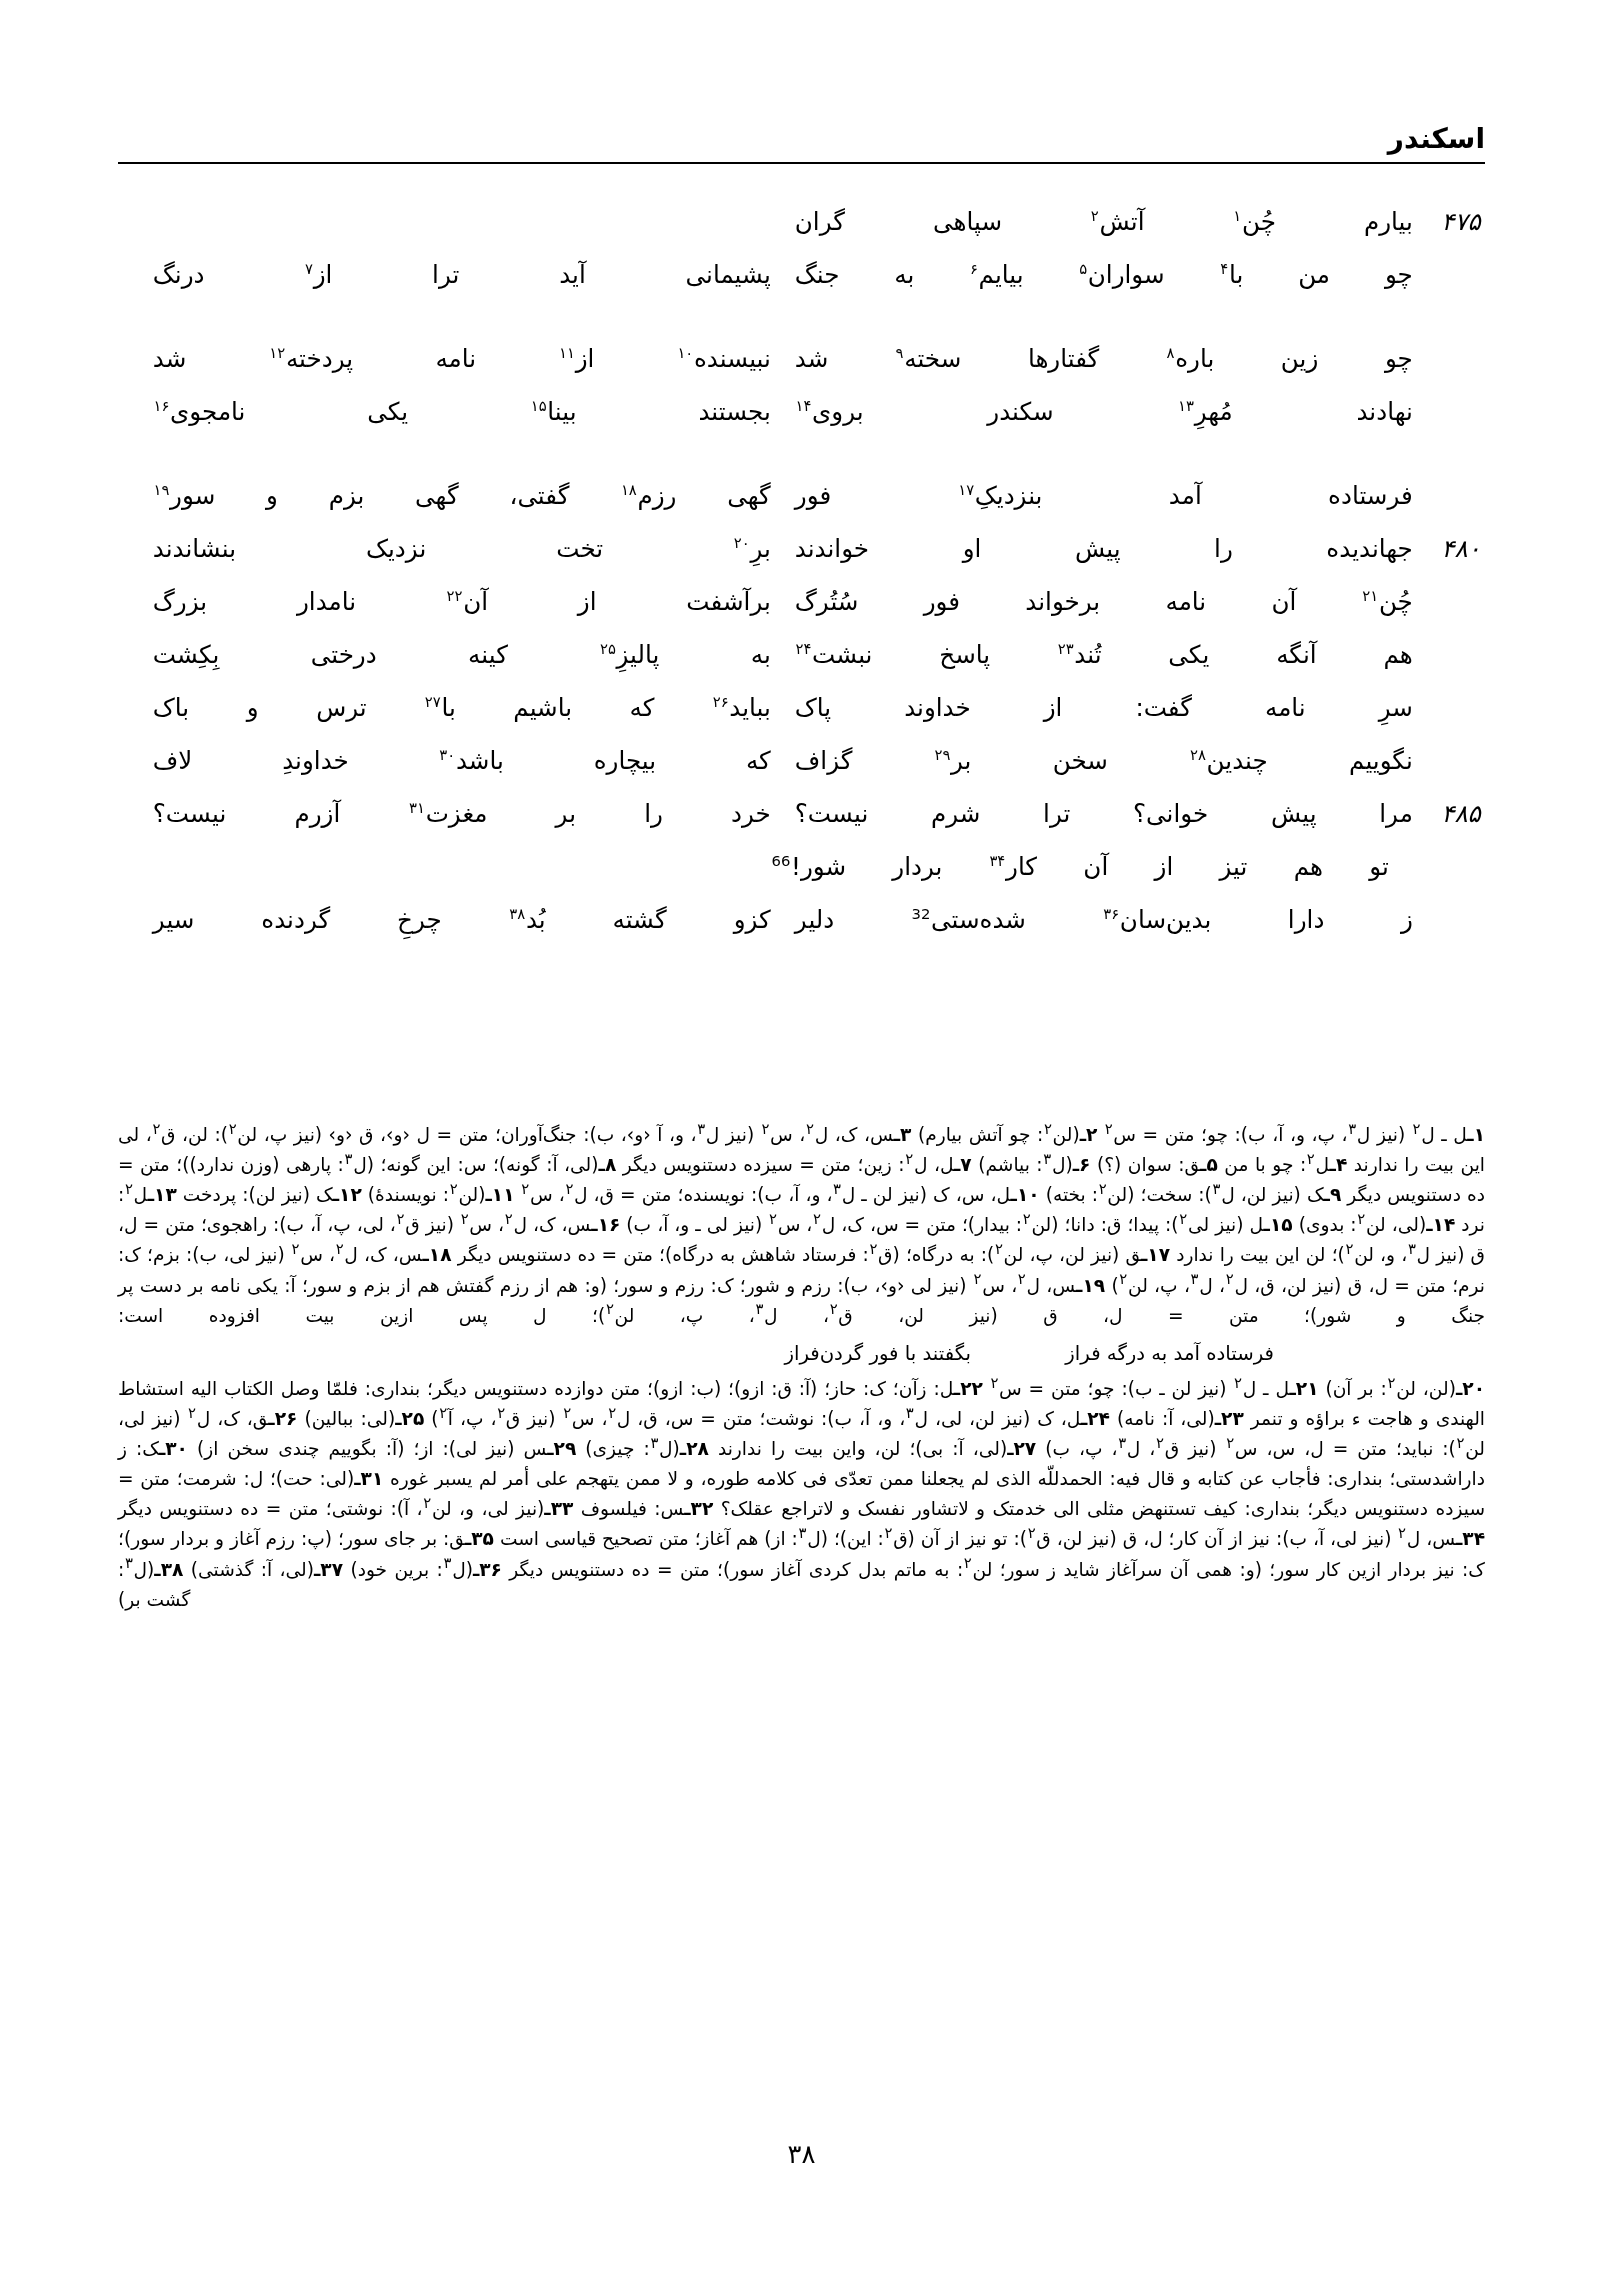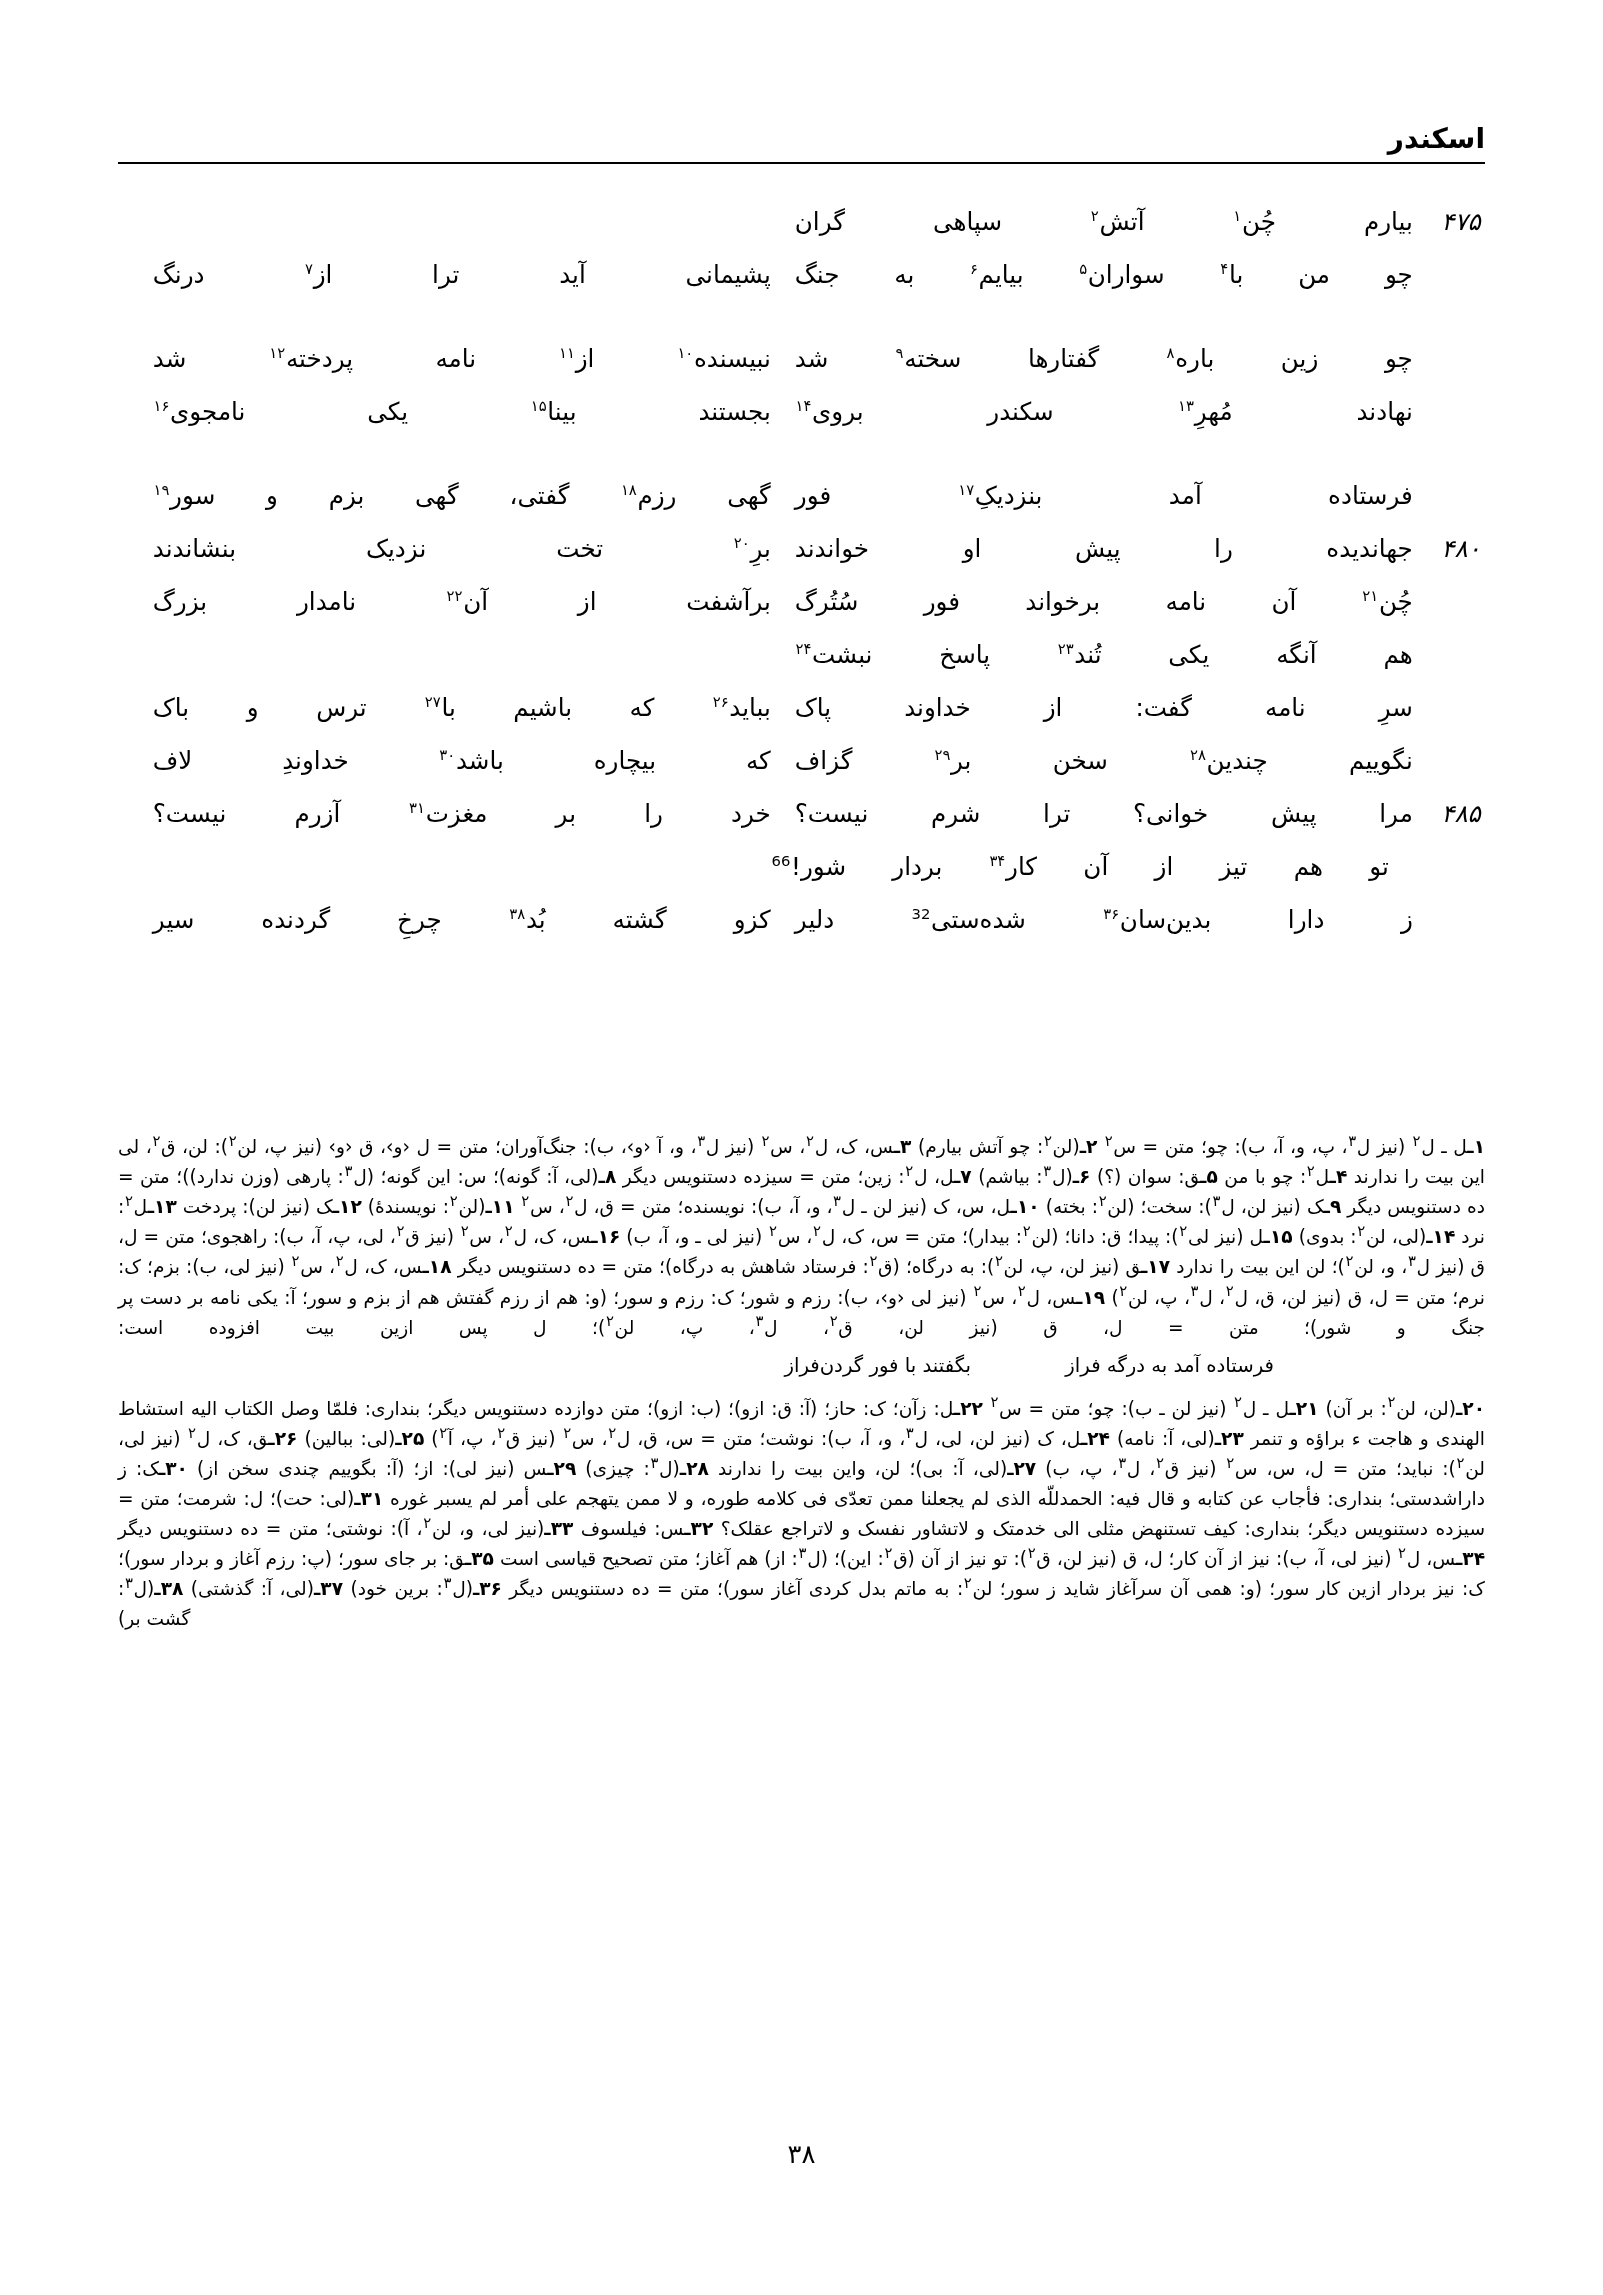--- a/index.html
+++ b/index.html
@@ -95,21 +95,21 @@
   .apparatus{
     position:absolute;
     top:1120px;
     right:118px;
     left:118px;
     font-size:18.6px;
     line-height:1.62;
     text-align:justify;
     text-align-last:justify;
   }
-  .app-para{margin:12px 0 0 0;}
+  .app-para{margin:0 0 0 0;}
   .app-para.blockend{ text-align-last:left; }
 
   
   .app-verse{
     display:flex;
     flex-direction:row;
     justify-content:flex-start;
     font-size:19.7px;
     margin:7px 0 4.2px 0;
     padding-right:211px;
@@ -178,20 +178,21 @@
           <div class="hemistich hemistich-b">برِ<sup>۲۰</sup>  تخت  نزدیک  بنشاندند</div>
         </div>
         <div class="couplet">
           <div class="vnum"></div>
           <div class="hemistich hemistich-a">چُن<sup>۲۱</sup> آن نامه برخواند فور سُتُرگ</div>
           <div class="hemistich hemistich-b">برآشفت از آن<sup>۲۲</sup> نامدار بزرگ</div>
         </div>
         <div class="couplet">
           <div class="vnum"></div>
           <div class="hemistich hemistich-a">هم آنگه یکی تُند<sup>۲۳</sup> پاسخ نبشت<sup>۲۴</sup></div>
+          <div class="hemistich hemistich-b">به پالیزِ<sup>۲۵</sup> کینه درختی بِکِشت</div>
         </div>
         <div class="couplet">
           <div class="vnum"></div>
           <div class="hemistich hemistich-a">سرِ نامه گفت: از خداوند پاک</div>
           <div class="hemistich hemistich-b">بباید<sup>۲۶</sup> که باشیم با<sup>۲۷</sup> ترس و باک</div>
         </div>
         <div class="couplet">
           <div class="vnum"></div>
           <div class="hemistich hemistich-a">نگوییم چندین<sup>۲۸</sup> سخن بر<sup>۲۹</sup> گزاف</div>
           <div class="hemistich hemistich-b">که بیچاره باشد<sup>۳۰</sup> خداوندِ لاف</div>

